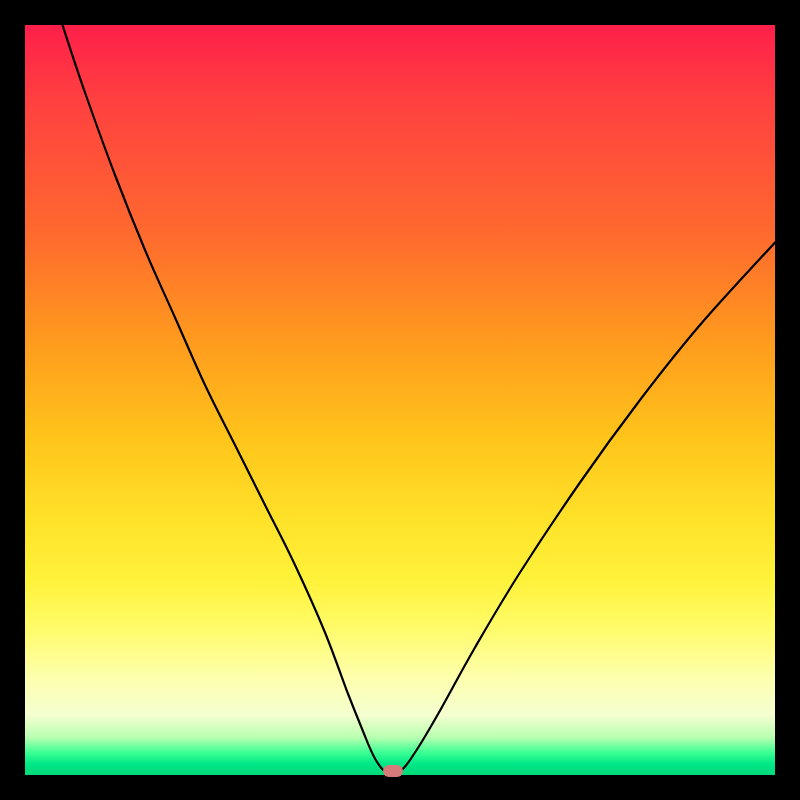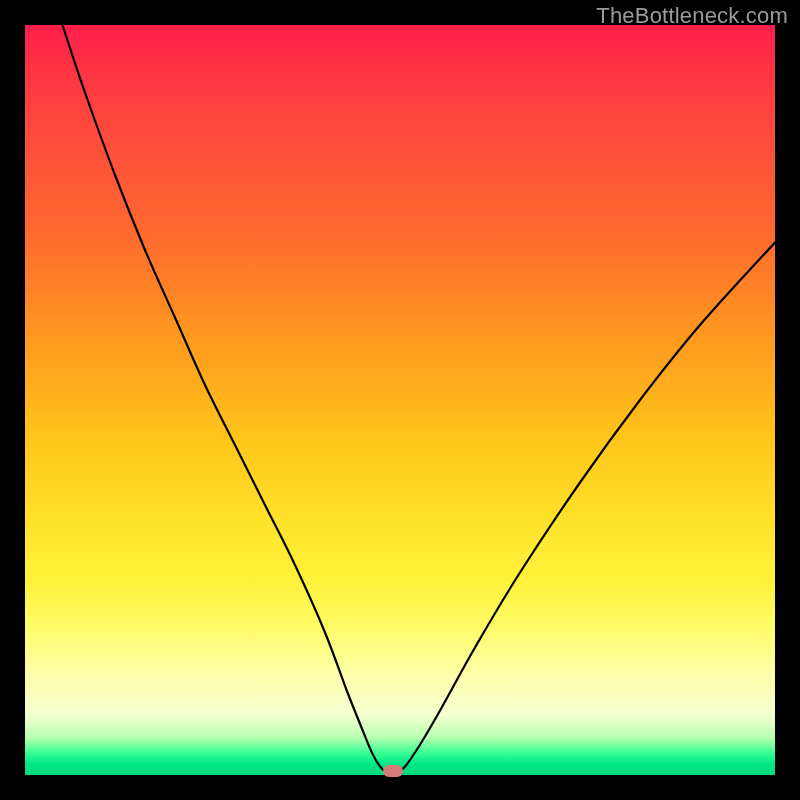--- a/index.html
+++ b/index.html
@@ -75,15 +75,14 @@
   <div class="plot-area">
 
     <svg class="curve-svg" viewBox="0 0 750 750" preserveAspectRatio="none">
       <path id="curve-path" fill="none" stroke="#000000" stroke-width="2.2" stroke-linecap="round" stroke-linejoin="round" d="M 37.5 0.0 C 41.5 12.2 50.5 40.5 60.0 67.5 C 69.5 94.5 79.2 121.7 90.0 150.0 C 100.8 178.3 109.2 199.3 120.0 225.0 C 130.8 250.7 139.2 268.2 150.0 292.5 C 160.8 316.8 169.2 337.1 180.0 360.0 C 190.8 382.9 199.2 398.4 210.0 420.0 C 220.8 441.6 229.2 458.4 240.0 480.0 C 250.8 501.6 259.2 517.0 270.0 540.0 C 280.8 563.0 290.6 584.5 300.0 607.5 C 309.4 630.5 315.8 650.0 322.5 667.5 C 329.3 685.0 332.8 693.5 337.5 705.0 C 342.2 716.5 344.7 723.8 348.8 731.3 C 352.8 738.7 355.3 743.5 360.0 746.3 C 364.7 749.0 369.6 749.6 375.0 746.3 C 380.4 742.9 383.3 737.6 390.0 727.5 C 396.8 717.4 401.7 708.9 412.5 690.0 C 423.3 671.1 435.2 648.1 450.0 622.5 C 464.8 596.9 476.1 577.2 495.0 547.5 C 513.9 517.8 533.4 488.6 555.0 457.5 C 576.6 426.4 593.4 403.4 615.0 375.0 C 636.6 346.6 650.7 328.4 675.0 300.0 C 699.3 271.6 736.5 232.3 750.0 217.5"></path>
     </svg>
 
     <div id="marker" class="marker" style="background: rgb(215, 122, 122); left: 357.5px; top: 740.25px;"></div>
 
   </div>
 
-  <div class="watermark">TheBottleneck.com</div>
 
 </div>
 
 </body></html>

